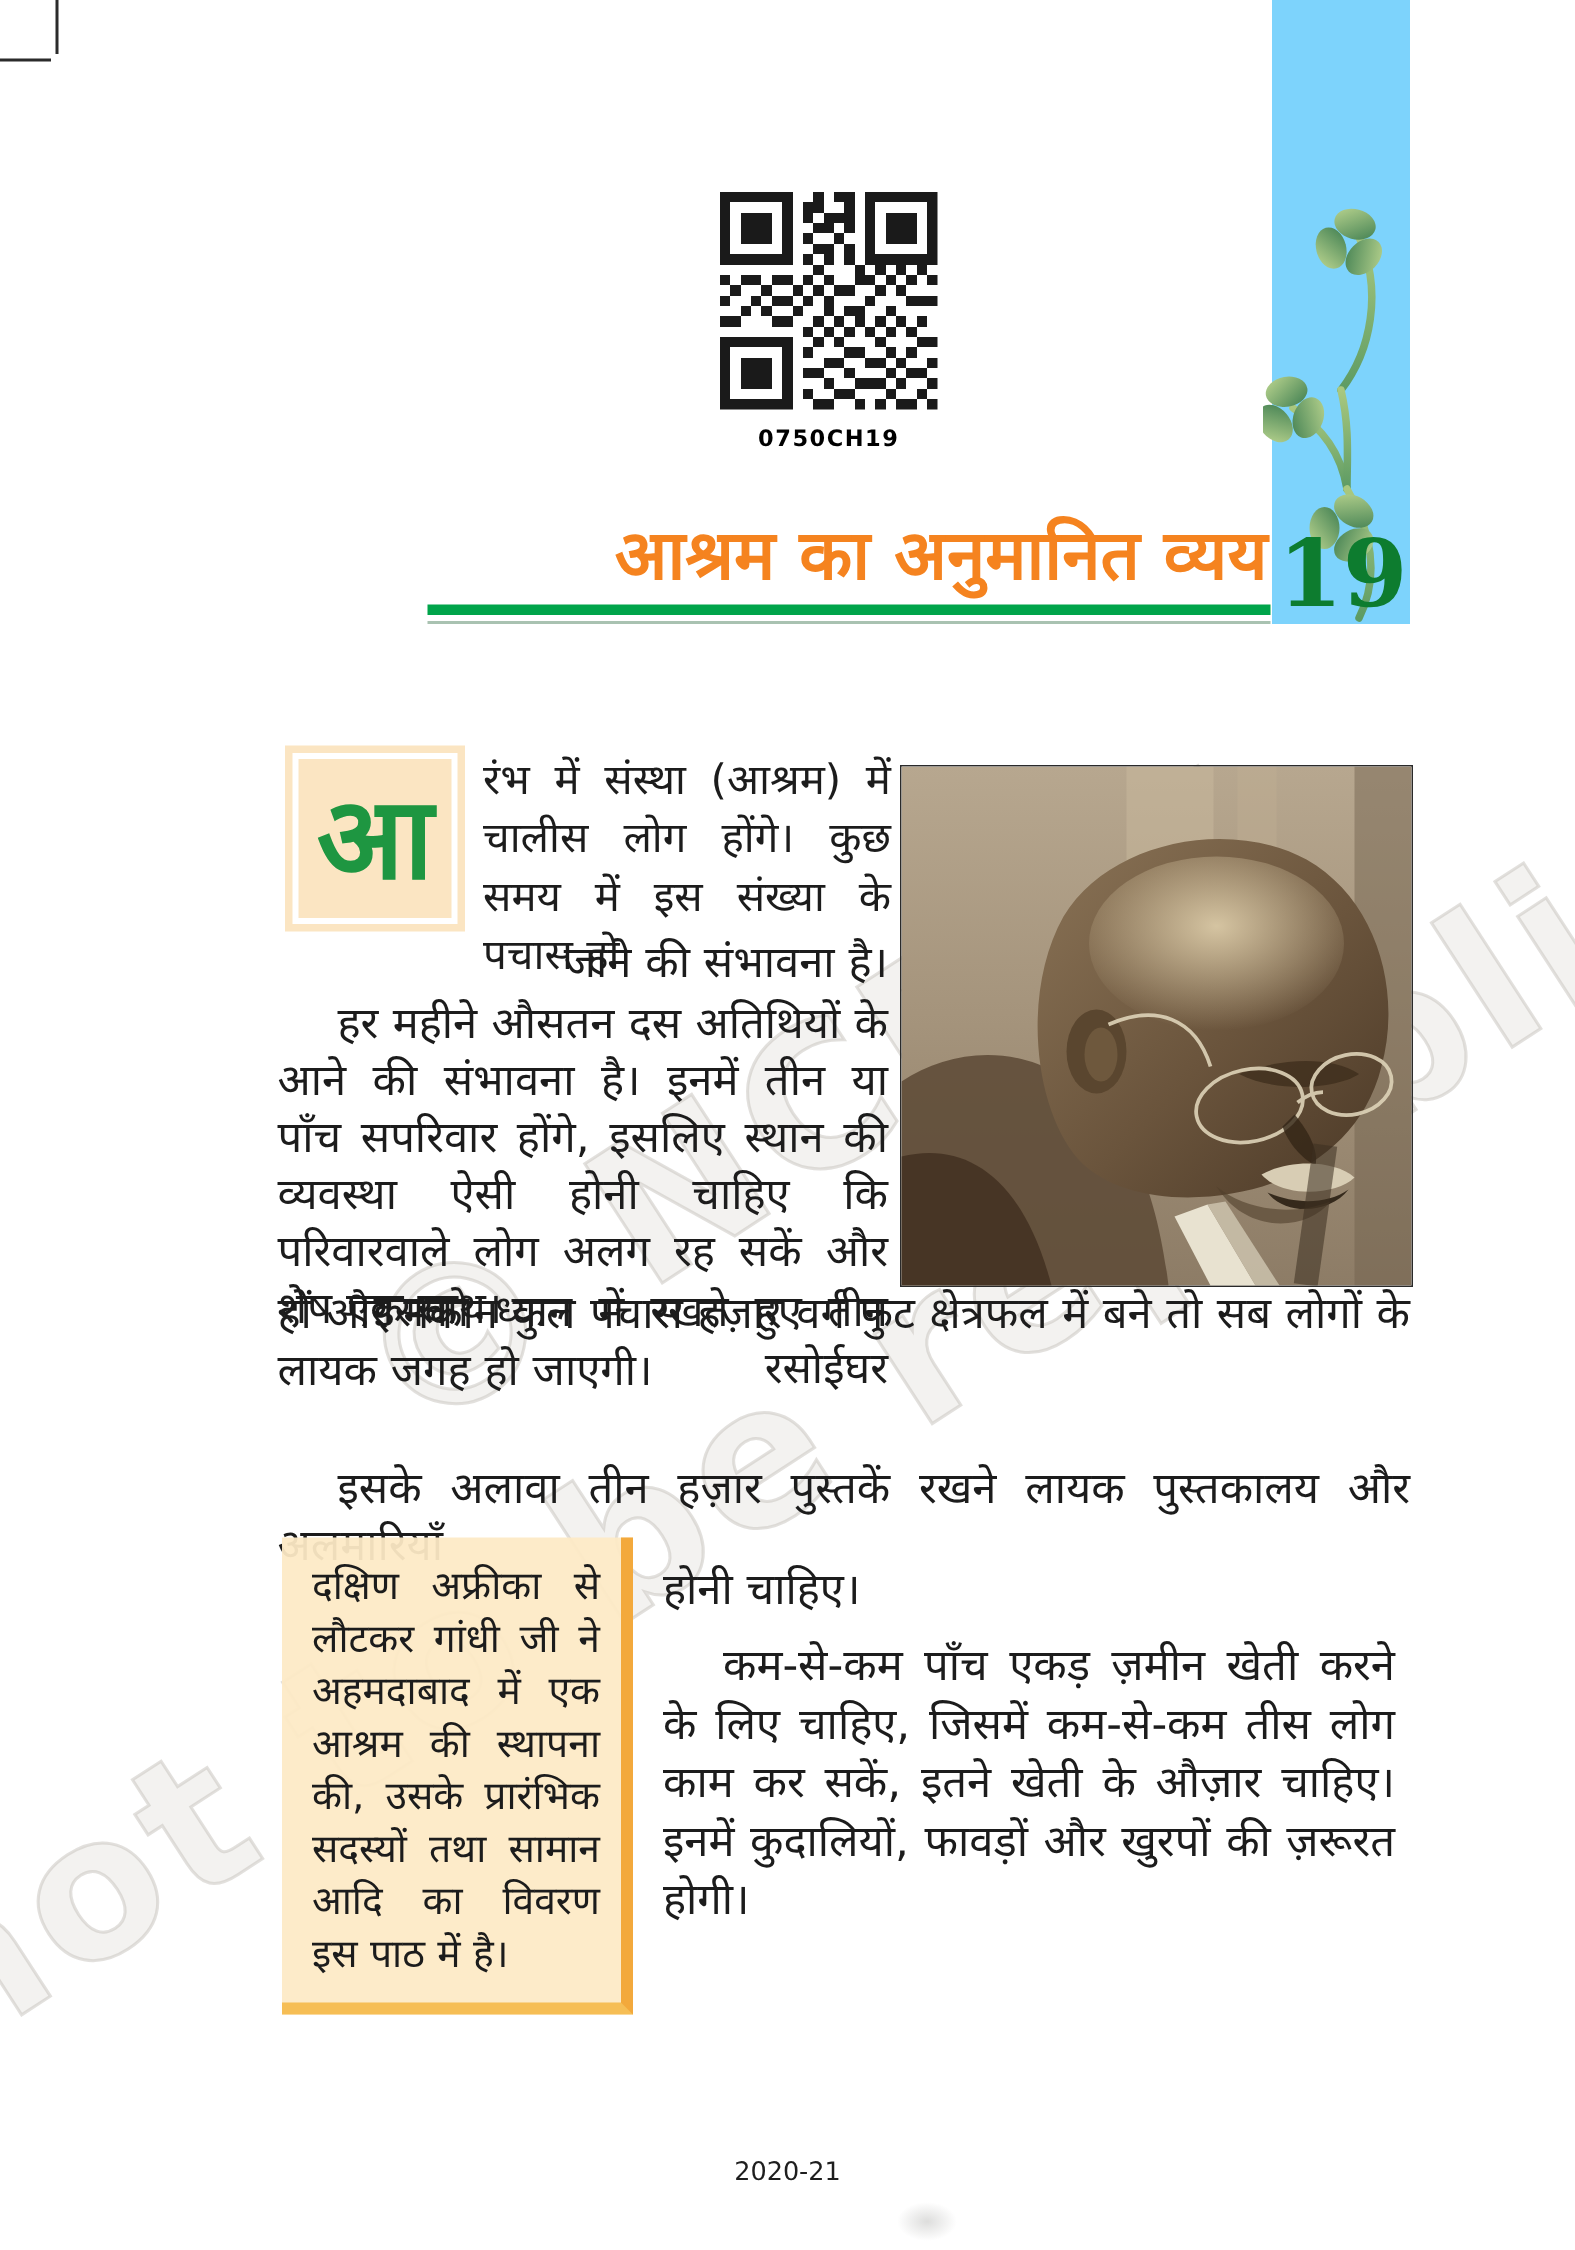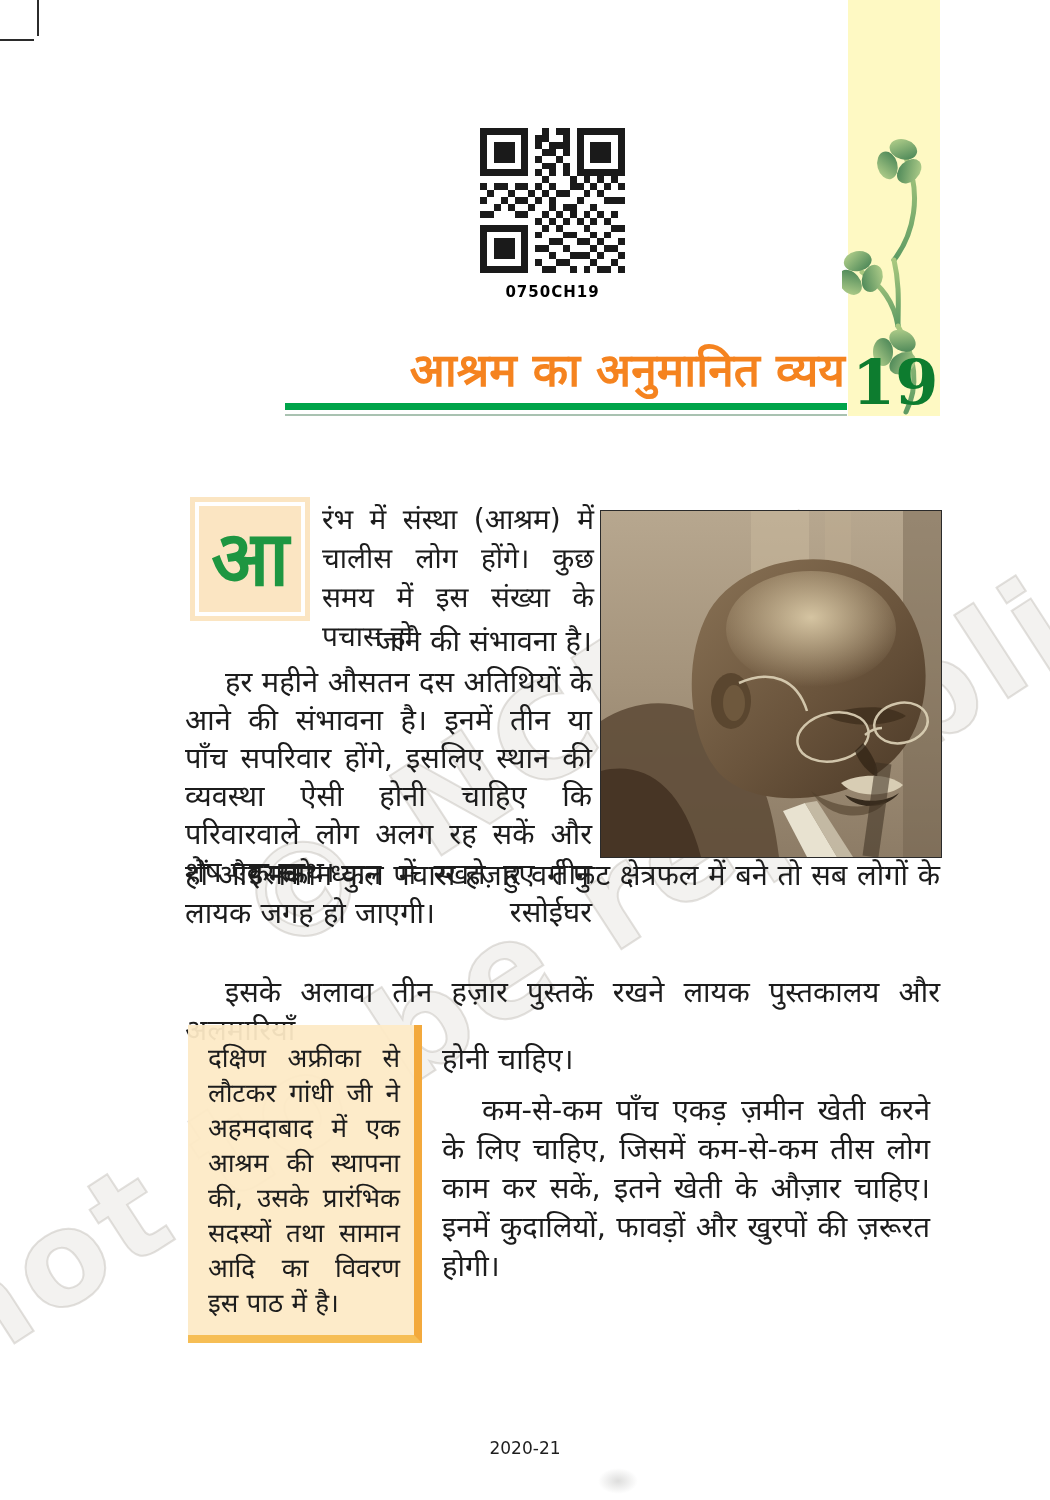--- a/index.html
+++ b/index.html
@@ -17,21 +17,21 @@
       font-family:"DejaVu Sans",sans-serif;}
   .wm1{left:250px;top:850px;}
   .wm2{left:-60px;top:1262px;}
 
   
   .qr{position:absolute;left:480px;top:128px;width:145px;height:145px;z-index:2;}
   .qr-caption{position:absolute;left:440px;top:283px;width:225px;text-align:center;z-index:2;
       font-size:15px;font-weight:700;letter-spacing:1px;color:#000000;}
 
   
-  .band{position:absolute;left:848px;top:0;width:92px;height:416px;background:#fef9c3;z-index:2;}
+  .band{position:absolute;left:848px;top:0;width:92px;height:416px;background:#7dd3fc;z-index:2;}
   .clover{position:absolute;left:-6px;top:138px;width:100px;height:280px;}
   .chapter-num{position:absolute;left:4px;bottom:2px;font-family:"DejaVu Serif",serif;
       font-weight:700;font-size:62px;color:#0D7C2F;line-height:1;z-index:3;}
 
   
   .title{position:absolute;right:205px;top:337px;z-index:2;font-size:46px;font-weight:700;
       color:#F5831F;white-space:nowrap;}
   .rule{position:absolute;left:285px;top:403px;width:562px;height:7px;background:#00A44A;z-index:2;}
   .rule2{position:absolute;left:285px;top:414px;width:562px;height:2px;background:#a9c2b1;z-index:2;}
 

